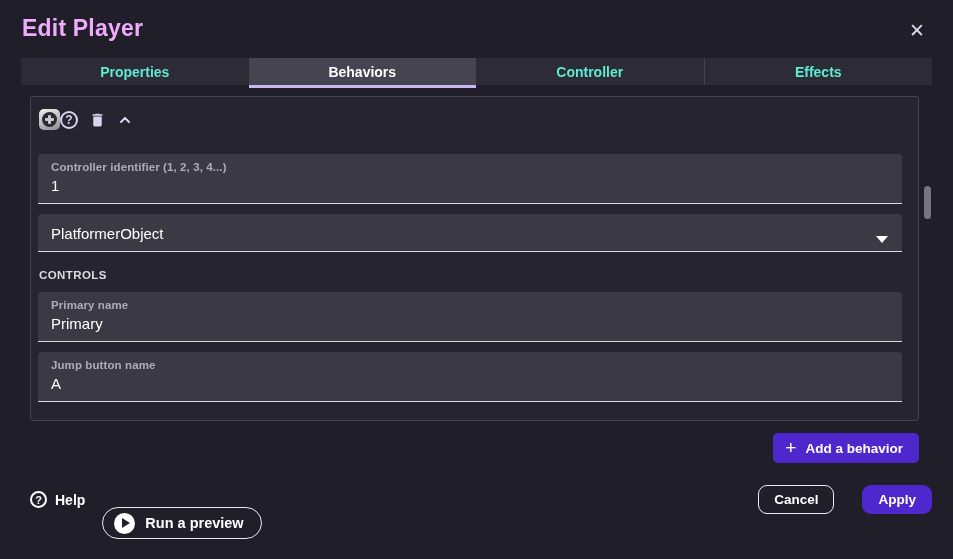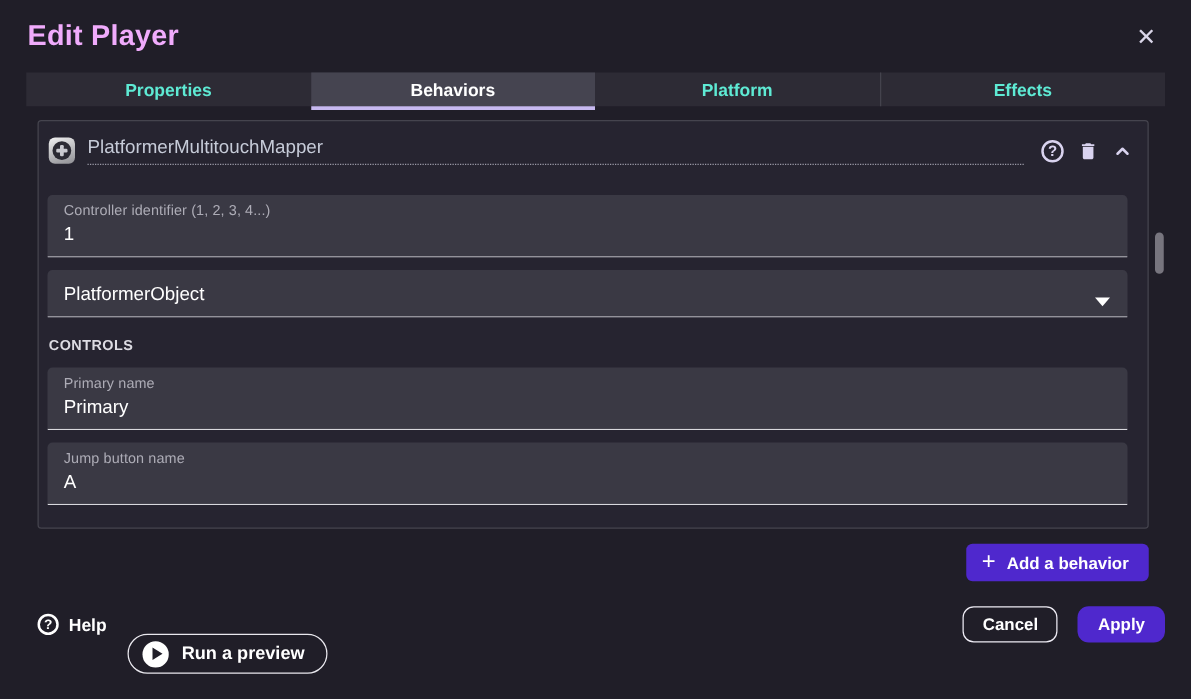--- a/index.html
+++ b/index.html
@@ -84,21 +84,21 @@
 
   
   .field {
     margin: 0 16px 10px 7px;
     background: #3a3944;
     border-radius: 4px 4px 0 0;
     border-bottom: 1px solid #d8d8dd;
     padding: 7px 13px 9px 13px;
     position: relative; cursor: text;
   }
-  .flabel { font-size: 11.5px; color: #adacb6; letter-spacing: 0.1px; }
+  .flabel { font-size: 11.5px; color: #adacb6; letter-spacing: 0.1px; font-weight: bold; }
   .fvalue { font-size: 15px; font-weight: 500; color: #ffffff; margin-top: 4px; }
   .field.select { cursor: pointer; }
   .dd-arrow {
     position: absolute; right: 14px; top: 22px;
     width: 0; height: 0;
     border-left: 6px solid transparent; border-right: 6px solid transparent;
     border-top: 7px solid #ffffff;
   }
 
   .section {
@@ -145,21 +145,21 @@
   }
   .play-circle {
     width: 21px; height: 21px; border-radius: 50%; background: #ffffff; flex: none;
     display: flex; align-items: center; justify-content: center;
   }
   .play-tri {
     width: 0; height: 0; margin-left: 2px;
     border-top: 5px solid transparent; border-bottom: 5px solid transparent;
     border-left: 8px solid #201e28;
   }
-  .foot-right { display: flex; align-items: center; gap: 16px; }
+  .foot-right { display: flex; align-items: center; gap: 28px; }
   .cancel-btn {
     background: none; border: 1.5px solid #edebf4; border-radius: 9px;
     height: 29px; padding: 0 15px; cursor: pointer;
     color: #ffffff; font-family: inherit; font-size: 13.5px; font-weight: bold;
   }
   .apply-btn {
     background: #4f28cd; border: none; border-radius: 9px;
     height: 29px; padding: 0 16px; cursor: pointer;
     color: #ffffff; font-family: inherit; font-size: 13.5px; font-weight: bold;
   }
@@ -172,34 +172,33 @@
 <div class="dialog">
 
   <div class="header">
     <div class="title">Edit Player</div>
     <button class="close-btn">✕</button>
   </div>
 
   <div class="tabs">
     <div class="tab">Properties</div>
     <div class="tab active">Behaviors</div>
-    <div class="tab">Platform</div>
+    <div class="tab">Controller</div>
     <div class="tab sep">Effects</div>
   </div>
 
   <div class="content">
     <div class="card">
 
       <div class="card-header">
         <span class="bicon">
           <span class="bicon-circle">
               <span class="bicon-plus"></span>
             </span>
         </span>
-        <span class="bname">PlatformerMultitouchMapper</span>
         <span class="hicons">
           <span class="hicon qcircle">?</span>
           <span class="hicon">
             <svg width="17" height="18" viewBox="0 0 24 24" fill="#d9d3ef">
                 <path d="M6 19c0 1.1.9 2 2 2h8c1.1 0 2-.9 2-2V7H6v12zM19 4h-3.5l-1-1h-5l-1 1H5v2h14V4z"></path>
               </svg>
           </span>
           <span class="hicon">
             <svg width="16" height="16" viewBox="0 0 24 24" fill="none" stroke="#d9d3ef" stroke-width="3" stroke-linecap="round" stroke-linejoin="round">
                 <polyline points="6,15 12,9 18,15"></polyline>

